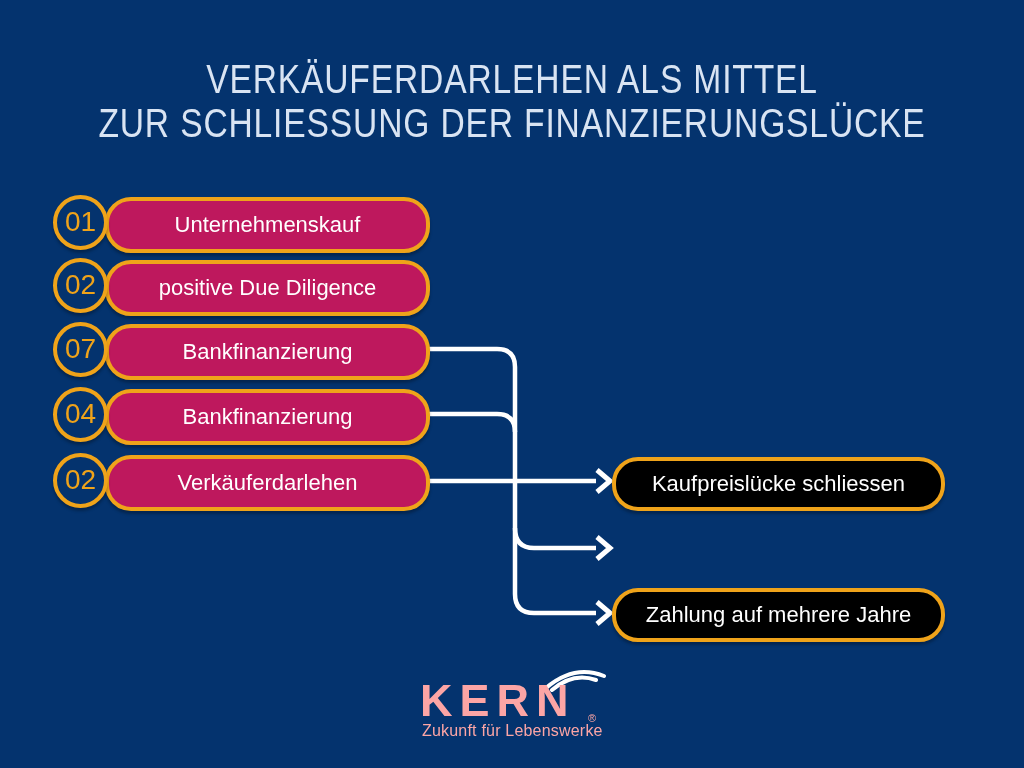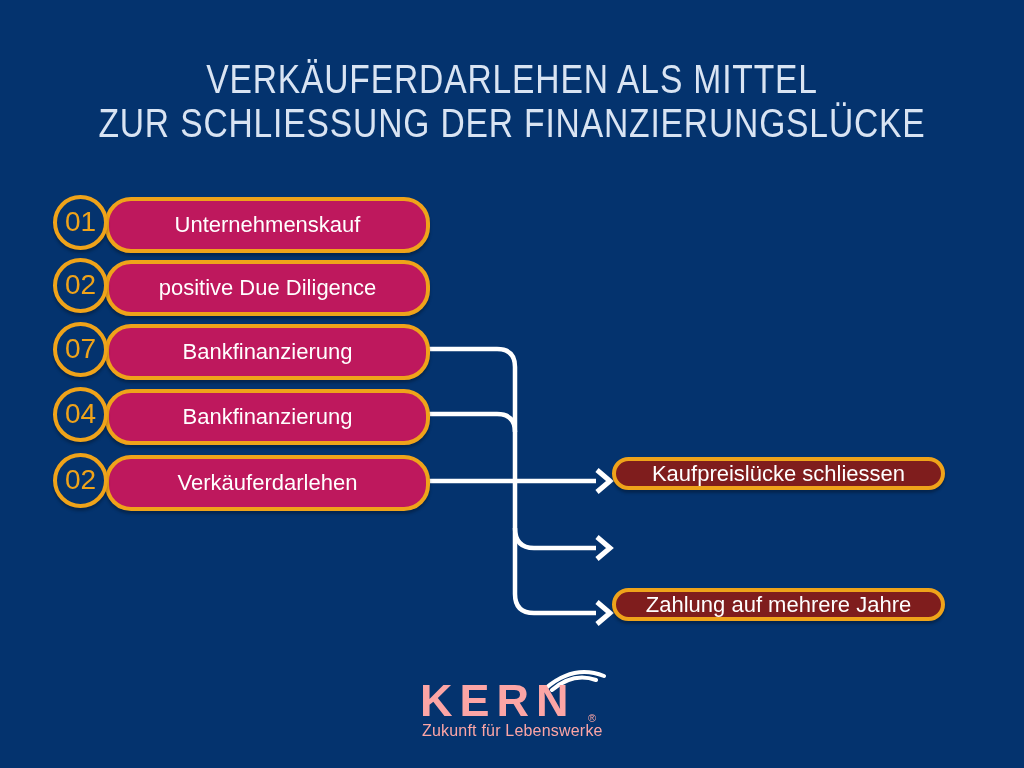--- a/index.html
+++ b/index.html
@@ -35,23 +35,23 @@
   .step-circle {
     position:absolute; left:53px; top:0; width:55px; height:55px;
     box-sizing:border-box; border:4px solid #efa31a; border-radius:50%;
     background:#04336e; box-shadow:0 3px 3px rgba(0,0,0,0.28);
     display:flex; align-items:center; justify-content:center;
     color:#efa31a; font-size:28px;
   }
 
   
   .outcome {
-    position:absolute; left:612px; width:333px; height:33px;
+    position:absolute; left:612px; width:333px; height:54px;
     box-sizing:border-box; border:4px solid #efa31a; border-radius:26px;
-    background:#7f1d1d; box-shadow:0 3px 3px rgba(0,0,0,0.28);
+    background:#000000; box-shadow:0 3px 3px rgba(0,0,0,0.28);
     display:flex; align-items:center; justify-content:center;
     color:#ffffff; font-size:22px;
   }
 
   
   .logo { position:absolute; left:412px; top:666px; width:220px; height:90px; color:#fca5a5; }
   .logo-brand {
     position:absolute; left:8px; top:12px;
     font-size:45px; font-weight:bold; letter-spacing:7px; line-height:1;
   }

